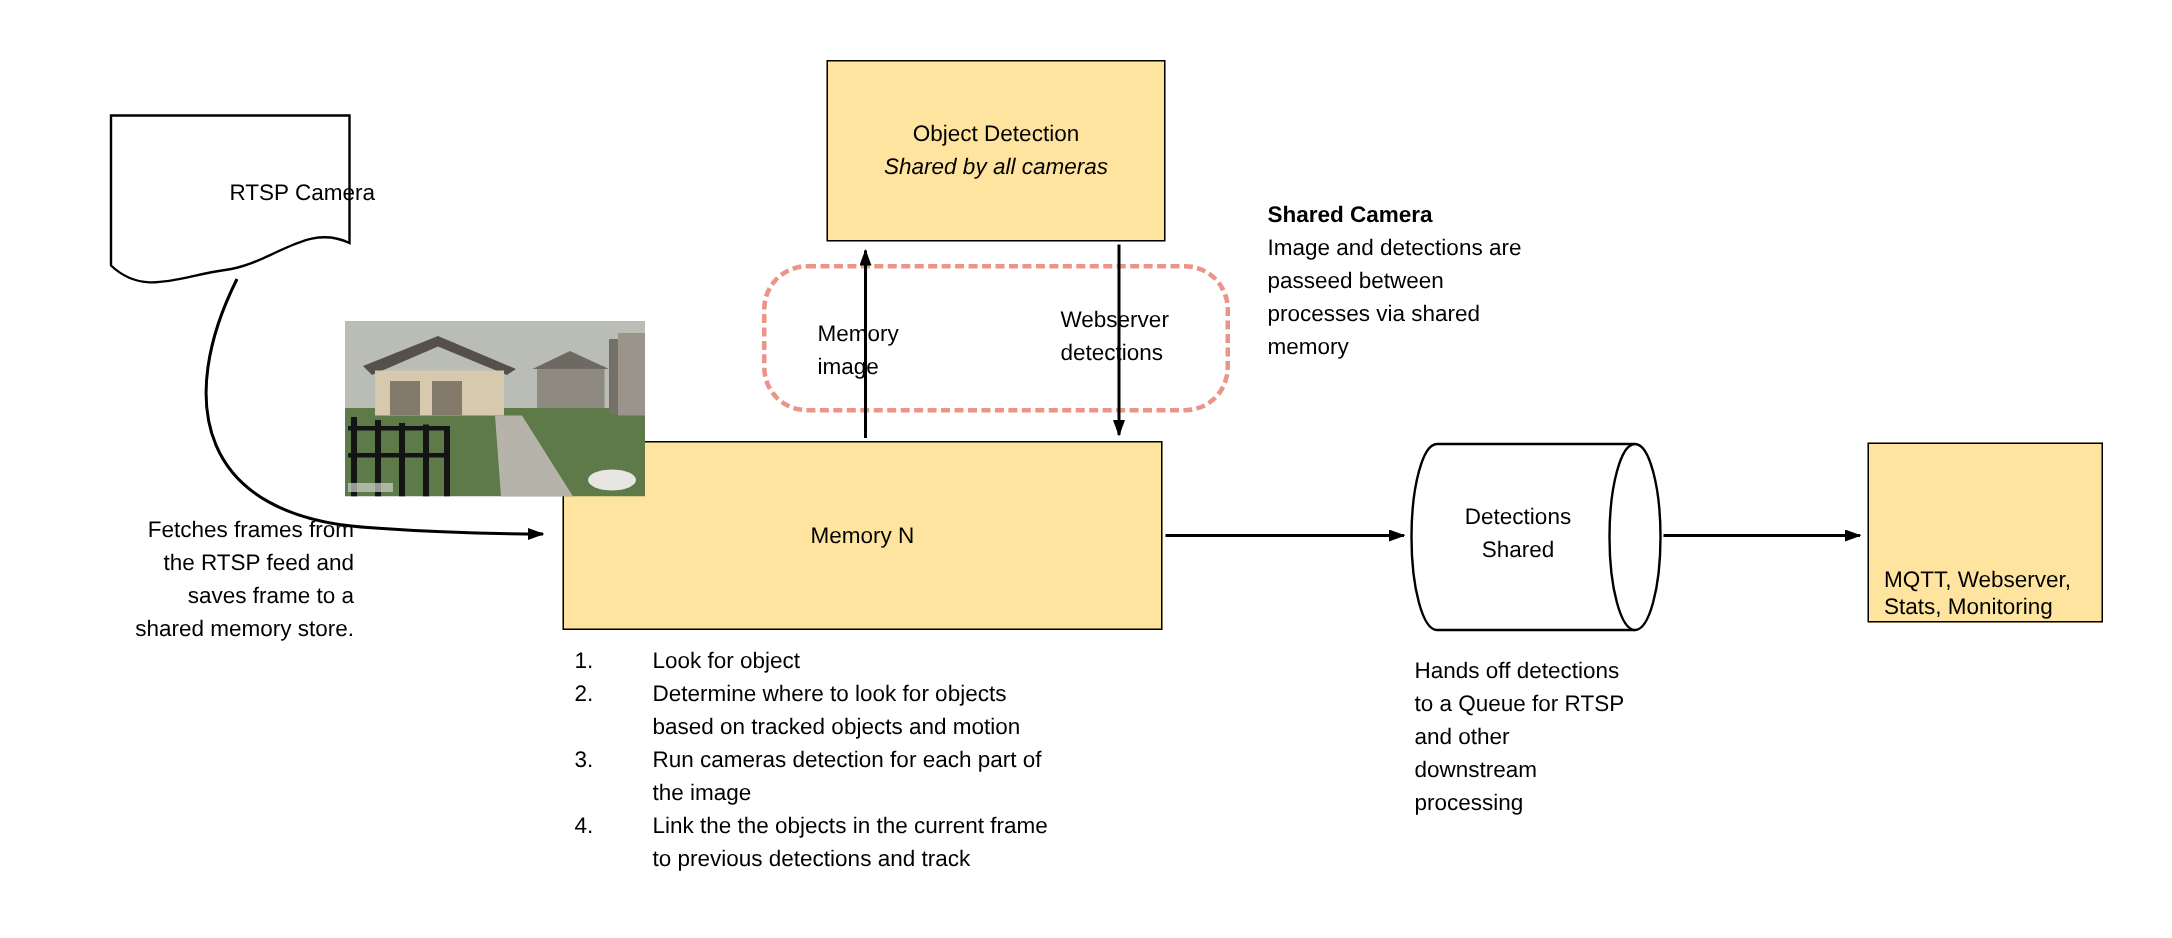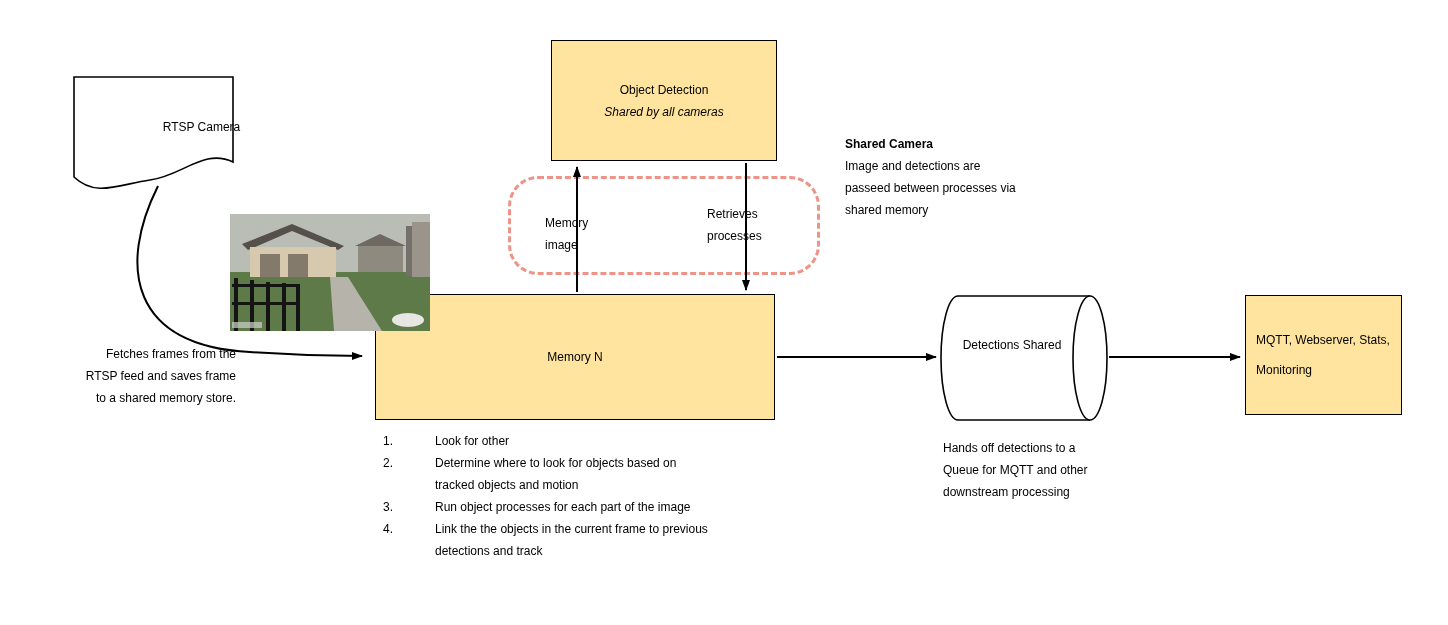--- a/index.html
+++ b/index.html
@@ -1,33 +1,33 @@
 <!DOCTYPE html>
 <html><head>
 <meta charset="utf-8">
 <style>
   * { margin: 0; padding: 0; box-sizing: border-box; }
   html, body { background: #ffffff; }
   .canvas {
     position: relative; width: 1448px; height: 625px;
     background: #ffffff; color: #000;
-    font-family: "Liberation Sans", sans-serif; font-size: 12px;
+    font-family: "Liberation Sans", sans-serif; font-size: 15px;
     overflow: hidden;
   }
   .box {
     position: absolute; background: #ffe49f; border: 1.6px solid #000; z-index: 2;
   }
   .od-box { left: 551px; top: 40px; width: 226px; height: 121px;
     display: flex; flex-direction: column; align-items: center; justify-content: center;
     line-height: 22px; }
   .od-sub { font-style: italic; text-align: right; }
   .camera-box { left: 375px; top: 294px; width: 400px; height: 126px;
     display: flex; align-items: center; justify-content: center; }
   .mqtt-box { left: 1245px; top: 295px; width: 157px; height: 120px;
-    display: flex; align-items: center; line-height: 30px; padding: 0 10px; }
+    display: flex; align-items: flex-end; line-height: 18px; padding: 0 10px; }
   .dashed-region {
     position: absolute; left: 508px; top: 176px; width: 312px; height: 99px;
     border: 3px dashed #ec9488; border-radius: 30px; z-index: 1;
   }
   .overlay { position: absolute; left: 0; top: 0; z-index: 3; pointer-events: none; }
   .rtsp-label { position: absolute; left: 74px; top: 120px; width: 159px;
     text-align: center; z-index: 4; margin-left: 48px; }
   .photo { position: absolute; left: 230px; top: 214px; width: 200px; height: 117px; z-index: 4; }
   .photo svg { display: block; width: 100%; height: 100%; }
   .flow-label { position: absolute; line-height: 22px; z-index: 5; }
@@ -114,40 +114,40 @@
         <rect x="20" y="66" width="4" height="51"></rect>
         <rect x="36" y="68" width="4" height="49"></rect>
         <rect x="52" y="69" width="4" height="48"></rect>
         <rect x="66" y="70" width="4" height="47"></rect>
       </g>
       <rect x="2" y="108" width="30" height="6" fill="#cfd2cc" opacity="0.7"></rect>
     </svg>
   </div>
 
   <div class="flow-label passes">Memory image</div>
-  <div class="flow-label retrieves">Retrieves processes</div>
+  <div class="flow-label retrieves">Webserver detections</div>
 
   <div class="note fetch-note">
     <span>Fetches frames from the RTSP feed and saves frame to a shared memory store.</span>
   </div>
 
   <div class="sm-note">
     <div class="sm-title">Shared Camera</div>
     <div class="sm-body">Image and detections are passeed between processes via shared memory</div>
   </div>
 
   <div class="steps">
     <div>1.</div>
-    <div>Look for other</div>
+    <div>Look for object</div>
     <div>2.</div>
     <div>Determine where to look for objects based on tracked objects and motion</div>
     <div>3.</div>
-    <div>Run object processes for each part of the image</div>
+    <div>Run cameras detection for each part of the image</div>
     <div>4.</div>
     <div>Link the the objects in the current frame to previous detections and track</div>
   </div>
 
   <div class="queue-label">Detections Shared</div>
   <div class="note queue-note">
-    <span>Hands off detections to a Queue for MQTT and other downstream processing</span>
+    <span>Hands off detections to a Queue for RTSP and other downstream processing</span>
   </div>
 
 </div>
 
 </body></html>

